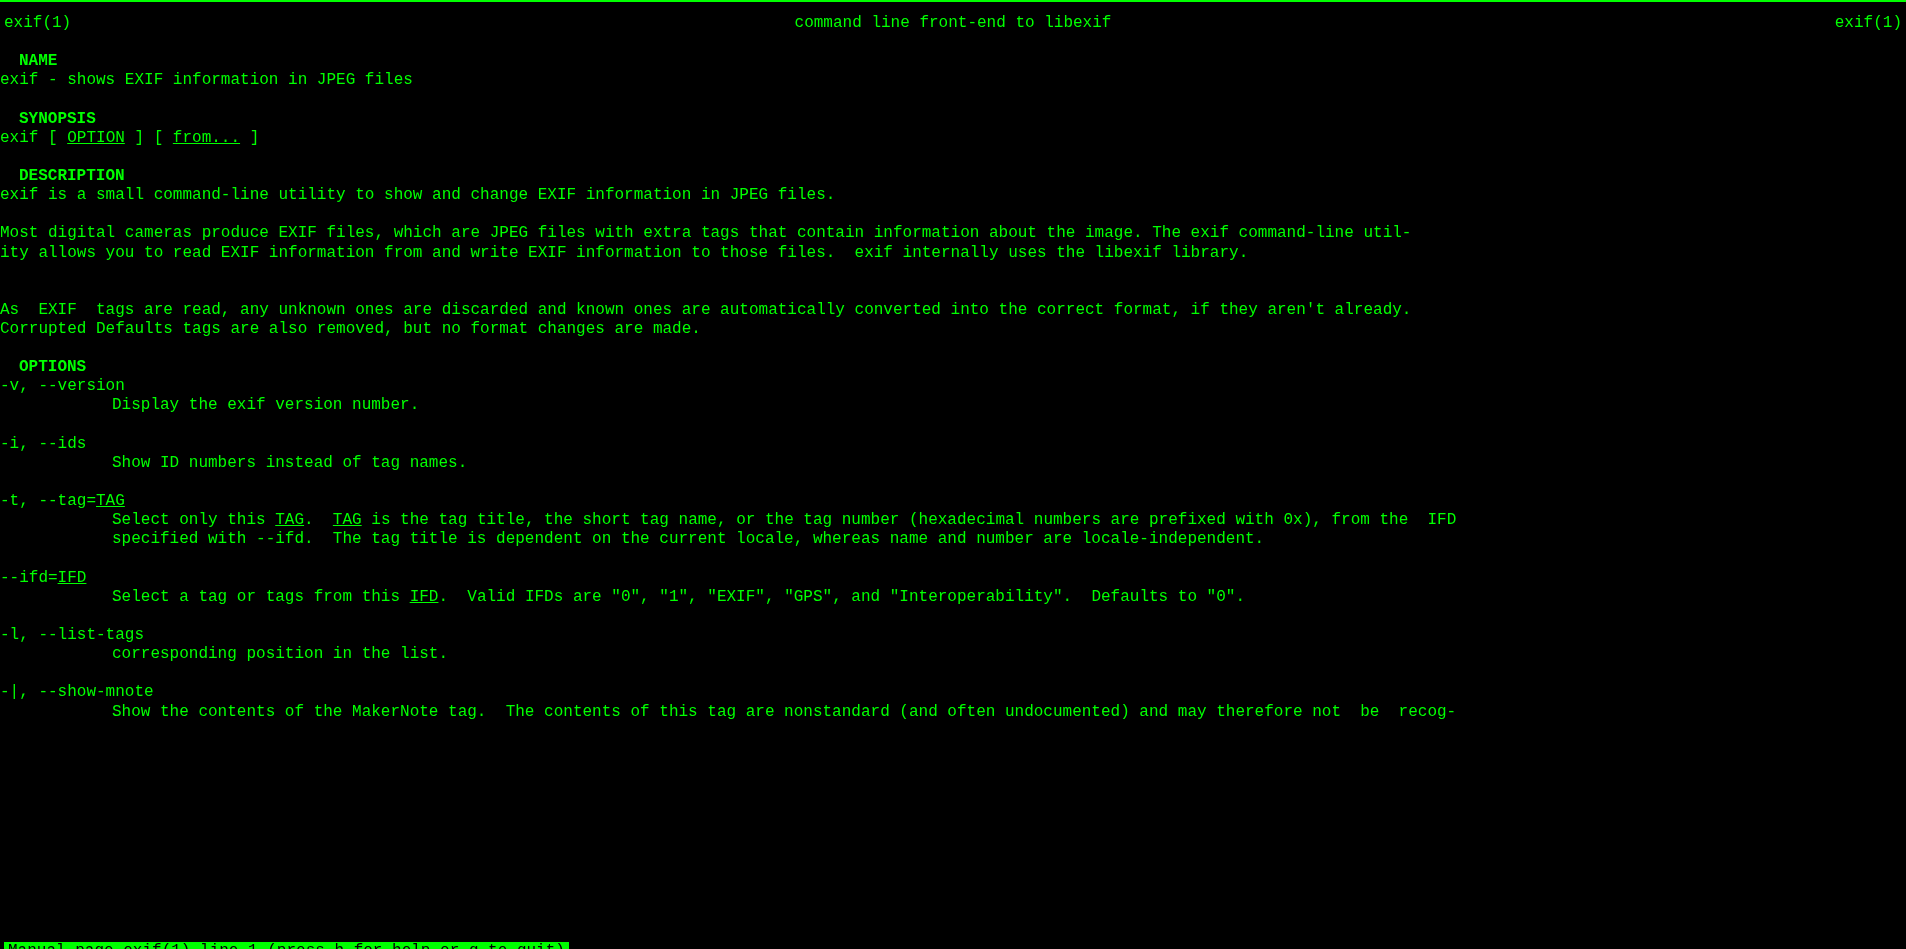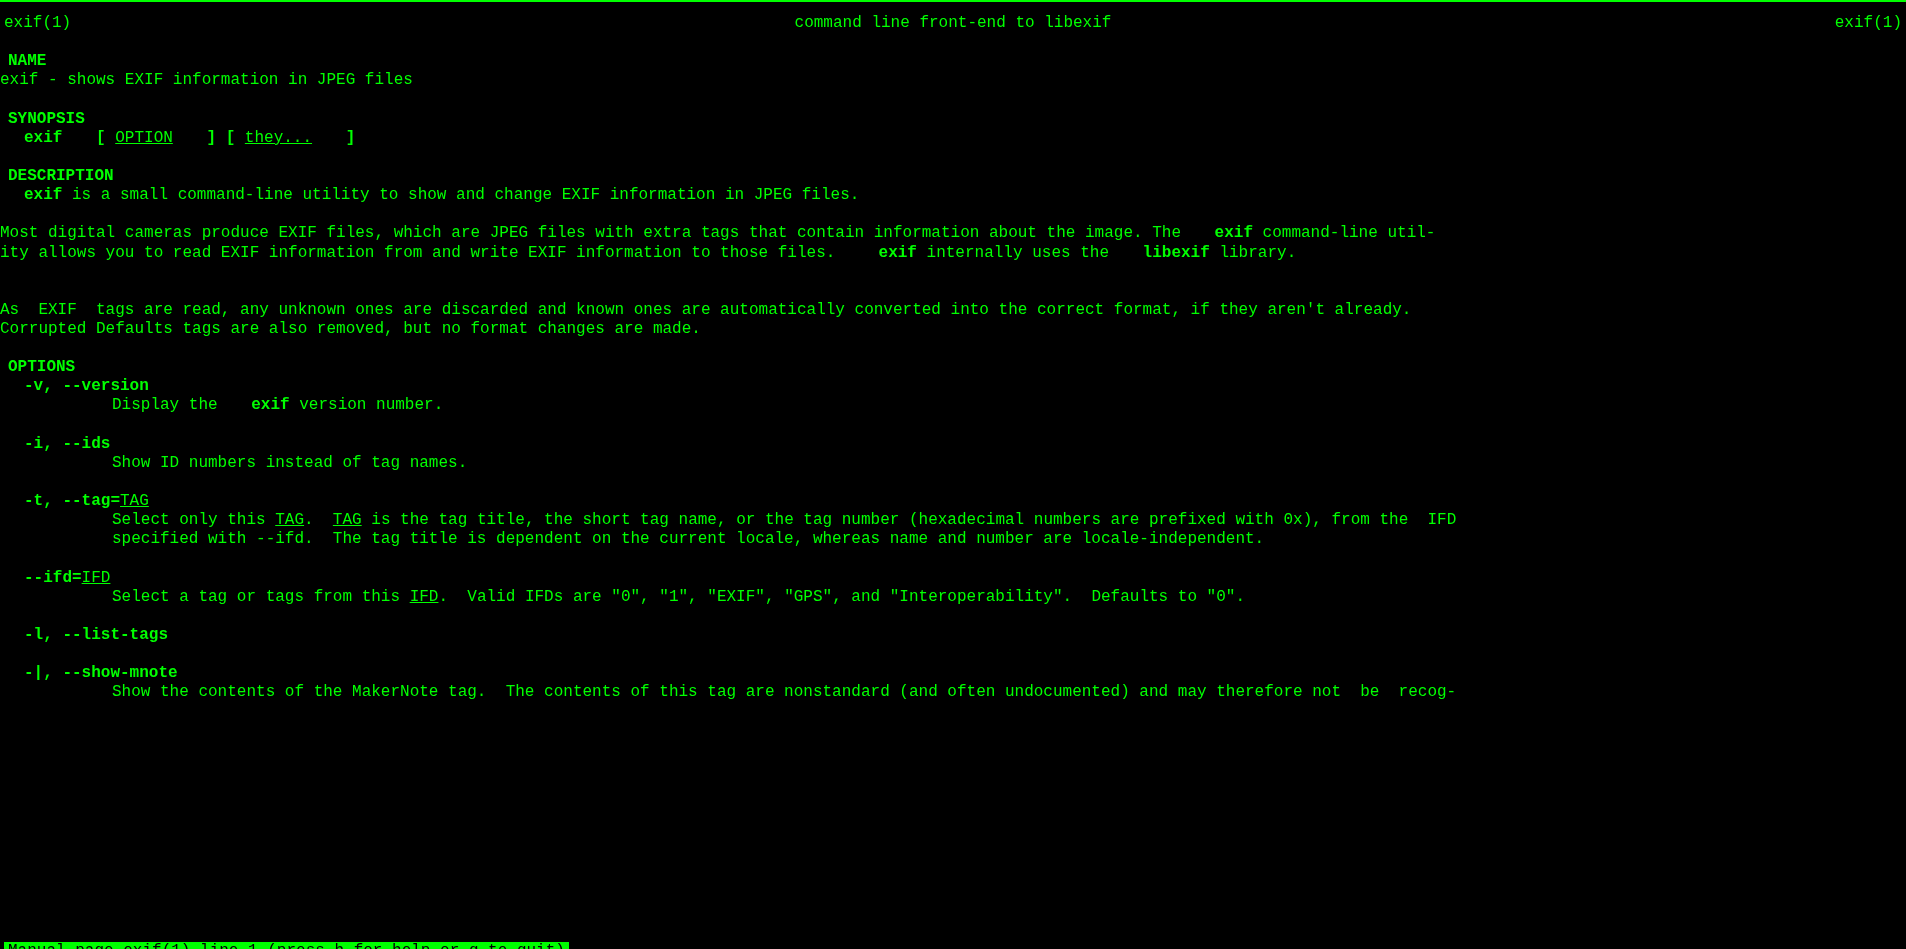--- a/index.html
+++ b/index.html
@@ -16,25 +16,25 @@
   }
   .hdr {
     display: flex;
     justify-content: space-between;
     padding: 0 4px;
     margin-top: 12px;
   }
   .hdr span { color: #00ff00; }
   .sect {
     font-weight: bold;
-    padding-left: 8px;
+    padding-left: 19px;
   }
   .ind1 { }
   .ind2 { padding-left: 112px; }
-  .b { font-weight: bold; margin-left: 24px; }
+  .b { font-weight: normal; }
   .u { text-decoration: underline; }
   .blank { height: 19px; }
   .status {
     background: #00ff00;
     color: #000;
     display: inline-block;
     padding: 0 4px;
     position: absolute;
     bottom: 0;
     left: 4px;
@@ -54,21 +54,21 @@
 </div>
 
 <div class="blank"></div>
 
 <div class="sect">NAME</div>
 <div class="ind1 row">exif - shows EXIF information in JPEG files</div>
 
 <div class="blank"></div>
 
 <div class="sect">SYNOPSIS</div>
-<div class="ind1 row"><span class="b">exif</span><span class="b"> [ </span><span class="u">OPTION</span><span class="b"> ] [ </span><span class="u">they...</span><span class="b"> ]</span></div>
+<div class="ind1 row"><span class="b">exif</span><span class="b"> [ </span><span class="u">OPTION</span><span class="b"> ] [ </span><span class="u">from...</span><span class="b"> ]</span></div>
 
 <div class="blank"></div>
 
 <div class="sect">DESCRIPTION</div>
 <div class="ind1 row"><span class="b">exif</span><span> is a small command-line utility to show and change EXIF information in JPEG files.</span></div>
 <div class="blank"></div>
 <div class="ind1 row"><span>Most digital cameras produce EXIF files, which are JPEG files with extra tags that contain information about the image. The </span><span class="b">exif</span><span> command-line util-</span></div>
 <div class="ind1 row"><span>ity allows you to read EXIF information from and write EXIF information to those files.  </span><span class="b">exif</span><span> internally uses the </span><span class="b">libexif</span><span> library.</span></div>
 <div class="blank"></div>
 <div class="blank"></div>
@@ -90,20 +90,21 @@
 <div class="ind1 row"><span class="b">-t, --tag=</span><span class="u">TAG</span></div>
 <div class="ind2 row"><span>Select only this </span><span class="u">TAG</span><span>.  </span><span class="u">TAG</span><span> is the tag title, the short tag name, or the tag number (hexadecimal numbers are prefixed with 0x), from the  IFD</span></div>
 <div class="ind2 row">specified with --ifd.  The tag title is dependent on the current locale, whereas name and number are locale-independent.</div>
 <div class="blank"></div>
 
 <div class="ind1 row"><span class="b">--ifd=</span><span class="u">IFD</span></div>
 <div class="ind2 row"><span>Select a tag or tags from this </span><span class="u">IFD</span><span>.  Valid IFDs are "0", "1", "EXIF", "GPS", and "Interoperability".  Defaults to "0".</span></div>
 <div class="blank"></div>
 
 <div class="ind1 row b">-l, --list-tags</div>
+<div class="ind2 row">corresponding position in the list.</div>
 <div class="blank"></div>
 
 <div class="ind1 row b">-|, --show-mnote</div>
 <div class="ind2 row">Show the contents of the MakerNote tag.  The contents of this tag are nonstandard (and often undocumented) and may therefore not  be  recog-</div>
 
 <div class="status"> Manual page exif(1) line 1 (press h for help or q to quit)</div>
 
 </div>
 
 </body></html>

